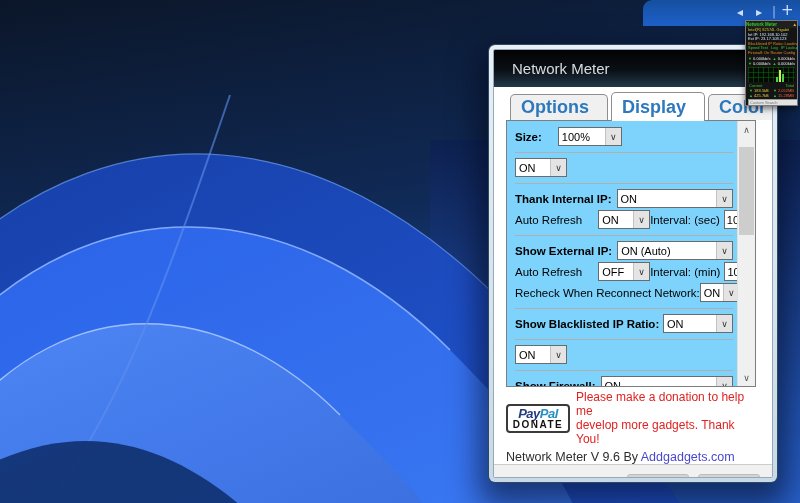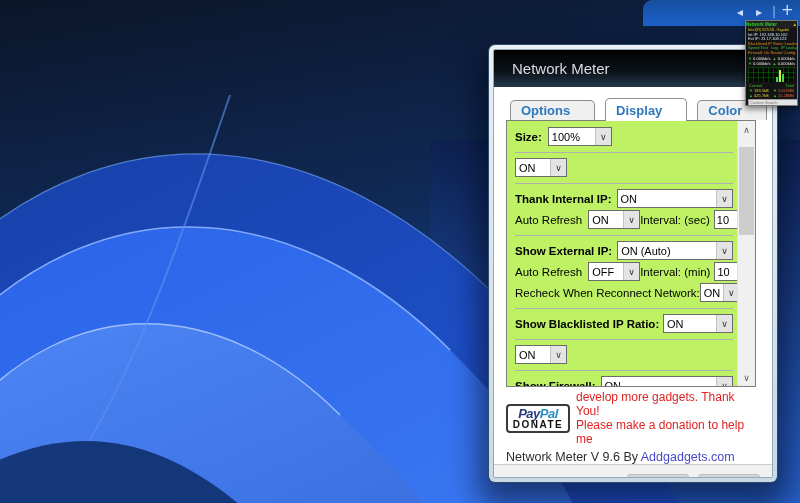--- a/index.html
+++ b/index.html
@@ -19,39 +19,39 @@
     background:linear-gradient(#e9eff5,#c9d9e6);padding:4px;border-radius:6px;
     box-shadow:0 0 0 1px #2e4a63,0 14px 30px 10px rgba(2,6,24,.55);}
   .dlg-inner{background:#fff;height:100%;box-sizing:border-box;border:1px solid #93a9bc;
     display:flex;flex-direction:column;border-radius:2px;overflow:hidden;}
   .titlebar{height:37px;flex:0 0 37px;display:flex;align-items:center;padding-left:18px;
     background:linear-gradient(#020202,#0a1016 55%,#24384a);color:#d9dcdf;font-size:15px;}
   .dlg-body{flex:1;padding:11px 12px 0 12px;position:relative;}
 
   .tabs{display:flex;align-items:flex-end;margin-left:4px;height:22px;position:relative;z-index:2;}
   .tab{background:#f0f0f0;border:1px solid #8e8e8e;border-bottom:none;border-radius:5px 5px 0 0;
-    color:#2e79bd;font-weight:bold;font-size:13px;padding:2px 24px 2px 10px;margin-right:10px;cursor:default;}
+    color:#2e79bd;font-weight:bold;font-size:18px;padding:2px 18px 2px 10px;margin-right:3px;cursor:default;}
   .tab.active{background:#fff;padding-top:4px;padding-bottom:3px;margin-bottom:-1px;}
 
-  .panel{position:relative;width:250px;height:267px;border:1px solid #7e7e7e;background:#bef264;overflow:hidden;box-sizing:border-box;}
+  .panel{position:relative;width:250px;height:267px;border:1px solid #7e7e7e;background:#7dd3fc;overflow:hidden;box-sizing:border-box;}
   .panel-content{position:absolute;left:0;top:0;right:17px;padding:0 5px 0 8px;}
   .prow{display:flex;align-items:center;height:19px;margin:2px 0;font-size:11.5px;color:#000;white-space:nowrap;}
   .prow.first{margin-top:6px;}
   .sb{justify-content:space-between;}
   .blbl{font-weight:bold;font-size:11.5px;}
   .grow{flex:1;}
   .psep{border-top:1px solid #b0b0b0;margin:6px 0 5px 0;}
   .sel{display:flex;align-items:center;height:19px;box-sizing:border-box;border:1px solid #6b6b6b;
     background:#fff;font-size:11px;padding-left:3px;cursor:default;flex-shrink:0;}
   .sel .chev{margin-left:auto;width:15px;height:17px;display:flex;align-items:center;justify-content:center;
     background:#e4e4e4;border-left:1px solid #c2c2c2;color:#333;font-size:9px;
     font-family:"DejaVu Sans",sans-serif;}
   .sel.flex1{flex:1 1 auto;margin-left:5px;}
   .w64{width:64px}.w52{width:52px}.w70{width:70px}.w40{width:40px}
-  .ml6{margin-left:6px}
+  .ml6{margin-left:16px}
   .inp{width:24px;height:19px;box-sizing:border-box;border:1px solid #6b6b6b;font-size:11px;
     padding:0 2px;margin-left:4px;font-family:"Liberation Sans",sans-serif;}
 
   .vscroll{position:absolute;right:0;top:0;bottom:0;width:17px;background:#f0f0f0;border-left:1px solid #e0e0e0;}
   .sb-btn{position:absolute;left:0;width:17px;height:17px;display:flex;align-items:center;justify-content:center;
     color:#555;font-size:9px;background:#f0f0f0;font-family:"DejaVu Sans",sans-serif;}
   .sb-up{top:0;}.sb-down{bottom:0;}
   .sb-thumb{position:absolute;left:1px;top:26px;width:15px;height:88px;background:#cdcdcd;}
 
   .donate-row{display:flex;align-items:center;margin-top:3px;}
@@ -257,22 +257,22 @@
             </div>
           </div>
         </div>
 
         <div class="donate-row">
           <div class="paypal-btn">
             <span class="pp-logo"><i class="pp-pay">Pay</i><i class="pp-pal">Pal</i></span>
             <span class="pp-donate">DONATE</span>
           </div>
           <div class="donate-msg">
+            <div>Please make a donation to help me</div>
             <div>develop more gadgets. Thank You!</div>
-            <div>Please make a donation to help me</div>
           </div>
         </div>
 
         <div class="version-line">
           <span>Network Meter V 9.6 By </span><a>Addgadgets.com</a>
         </div>
       </div>
 
       <div class="dlg-footer">
         <button class="btn">OK</button>

